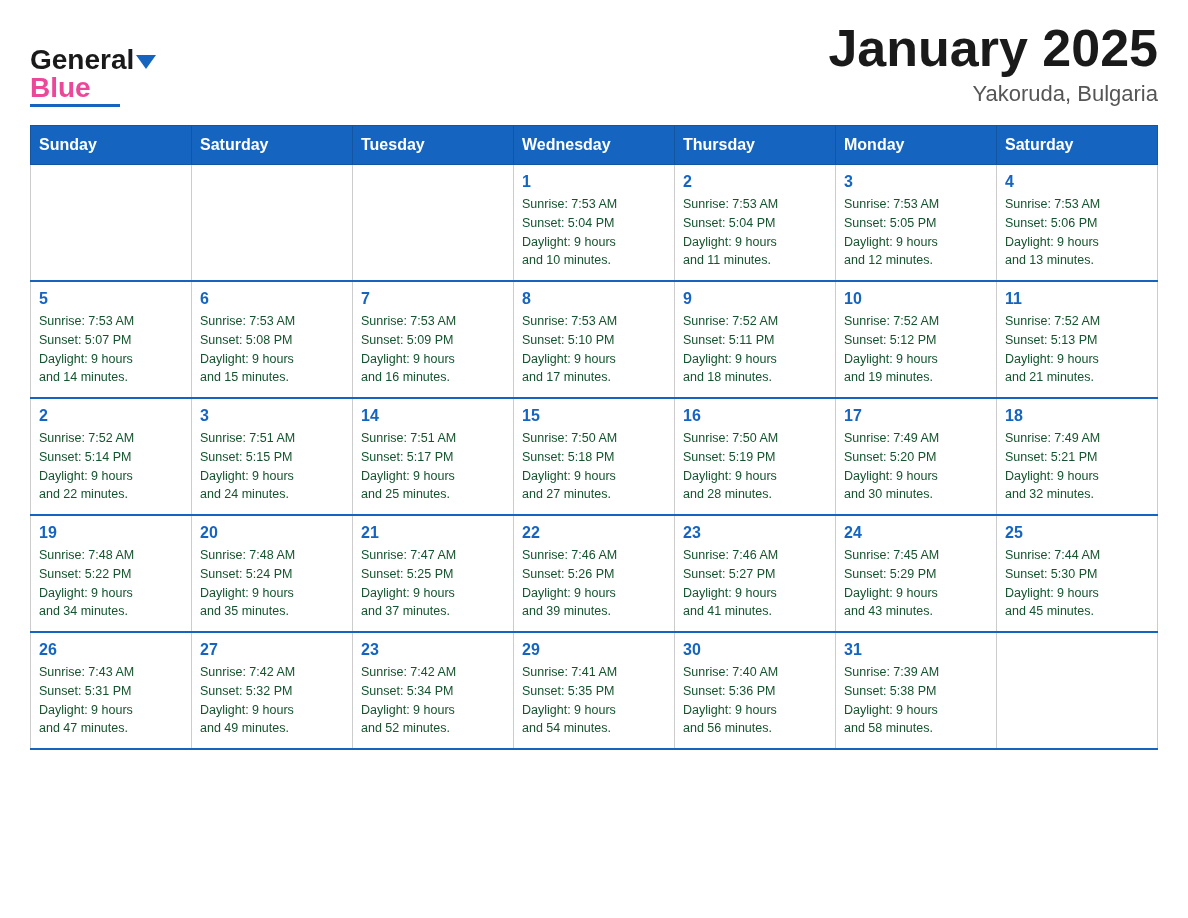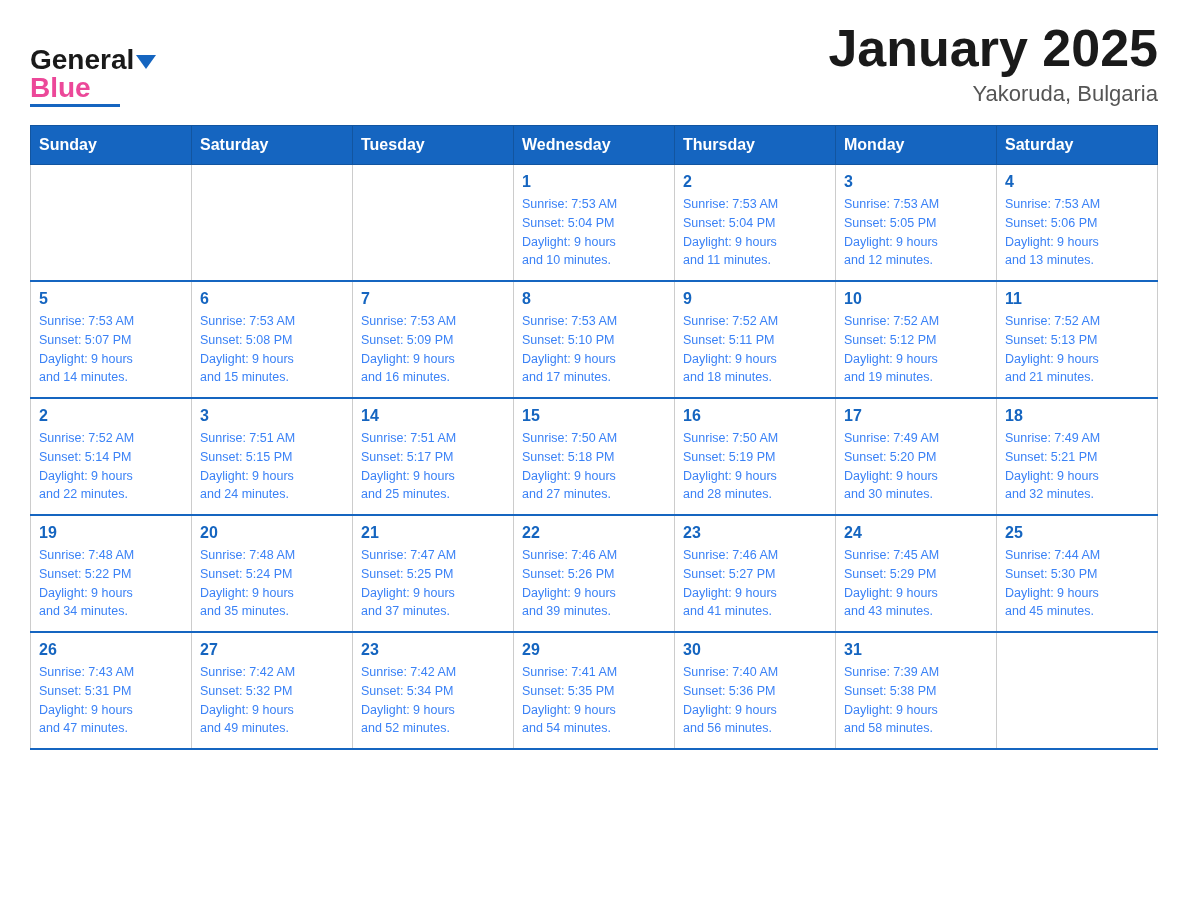--- a/index.html
+++ b/index.html
@@ -85,21 +85,21 @@
     }
     .day-number {
       font-size: 16px;
       font-weight: bold;
       color: #1565C0;
       display: block;
       margin-bottom: 4px;
     }
     .day-info {
       font-size: 12.5px;
-      color: #3b82f6;
+      color: #14532d;
       line-height: 1.5;
     }
     .empty-cell {
       background: #fff;
     }
     .calendar tr {
       border-bottom: 2px solid #1565C0;
     }
     .calendar thead tr {
       border-bottom: none;

